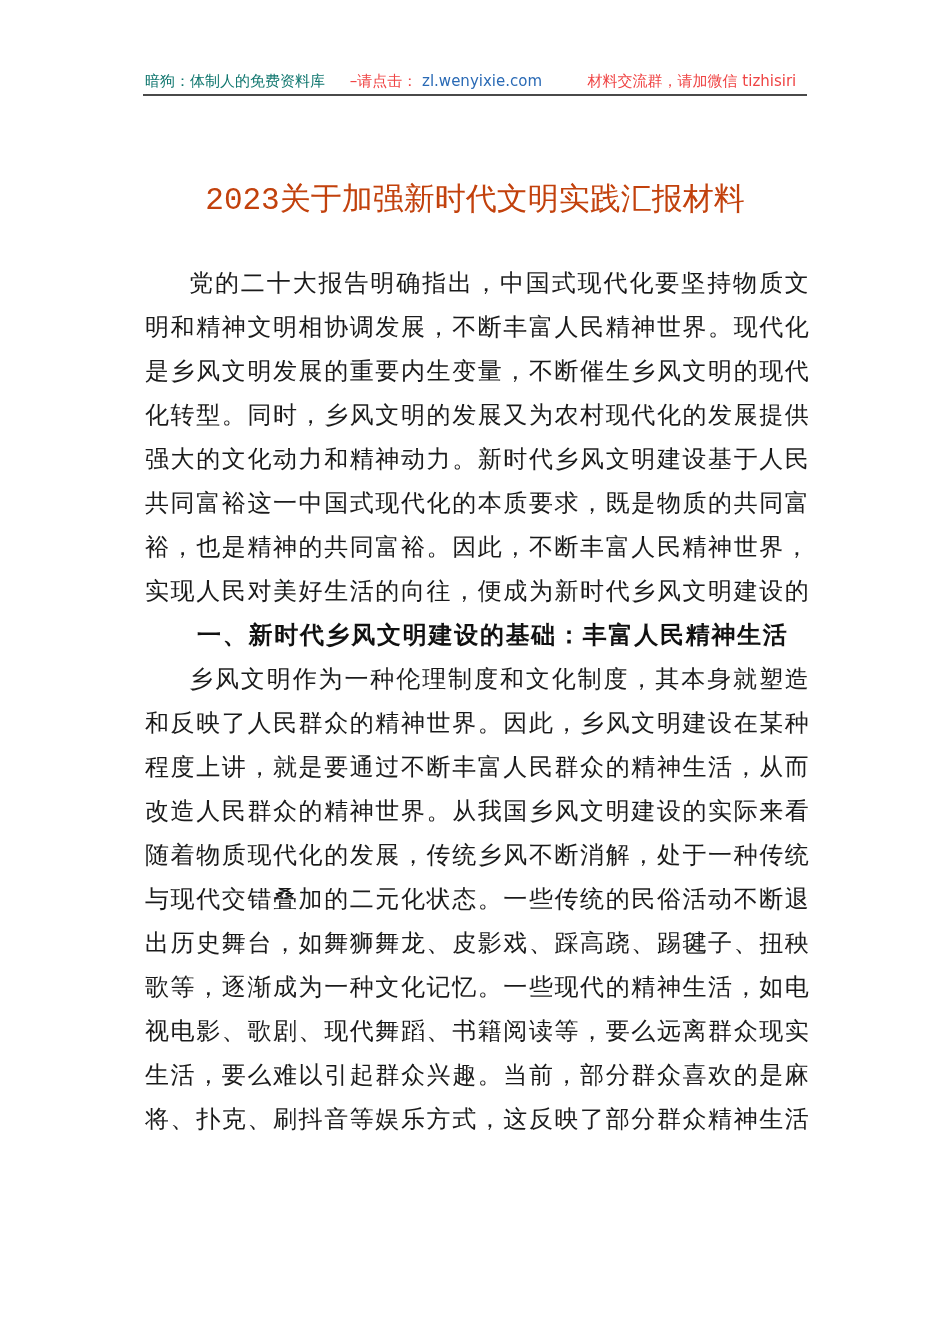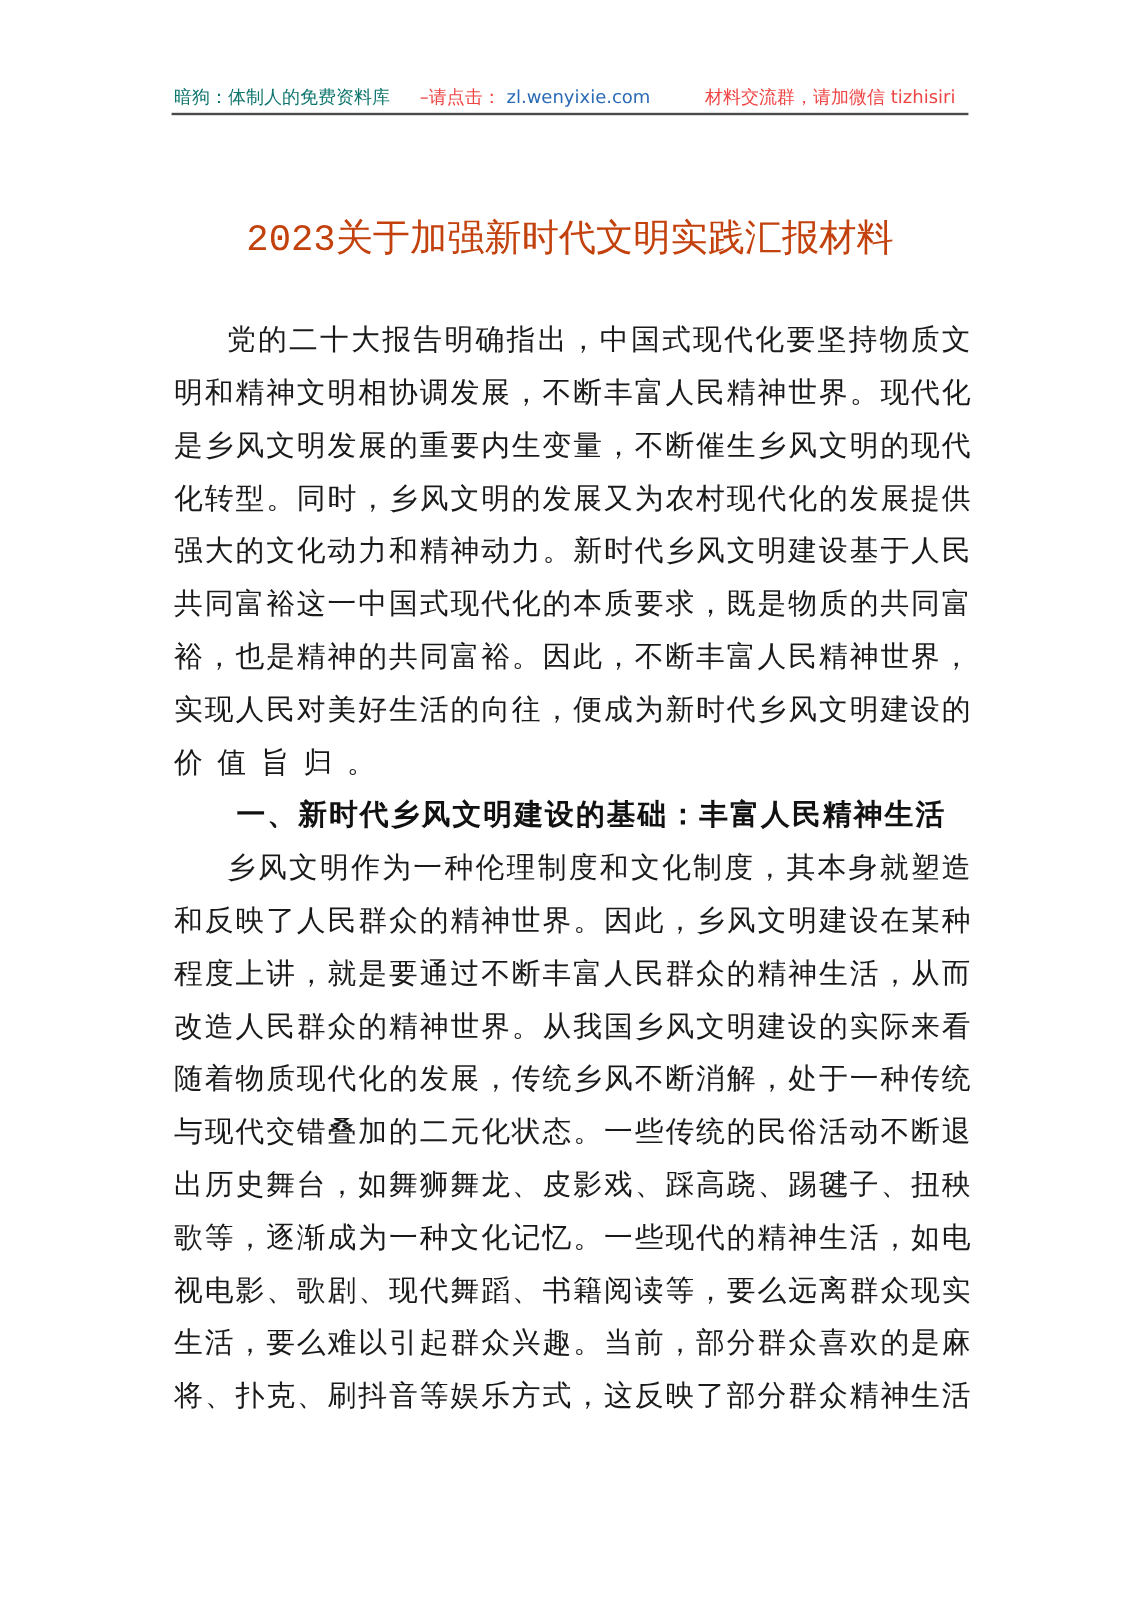--- a/index.html
+++ b/index.html
@@ -267,21 +267,20 @@
       <span class="ch">时</span>
       <span class="ch">代</span>
       <span class="ch">乡</span>
       <span class="ch">风</span>
       <span class="ch">文</span>
       <span class="ch">明</span>
       <span class="ch">建</span>
       <span class="ch">设</span>
       <span class="ch">的</span>
     </div>
-    <div class="line last">价值旨归。</div>
     <div class="line heading">
       <span class="ch">一</span>
       <span class="ch">、</span>
       <span class="ch">新</span>
       <span class="ch">时</span>
       <span class="ch">代</span>
       <span class="ch">乡</span>
       <span class="ch">风</span>
       <span class="ch">文</span>
       <span class="ch">明</span>

